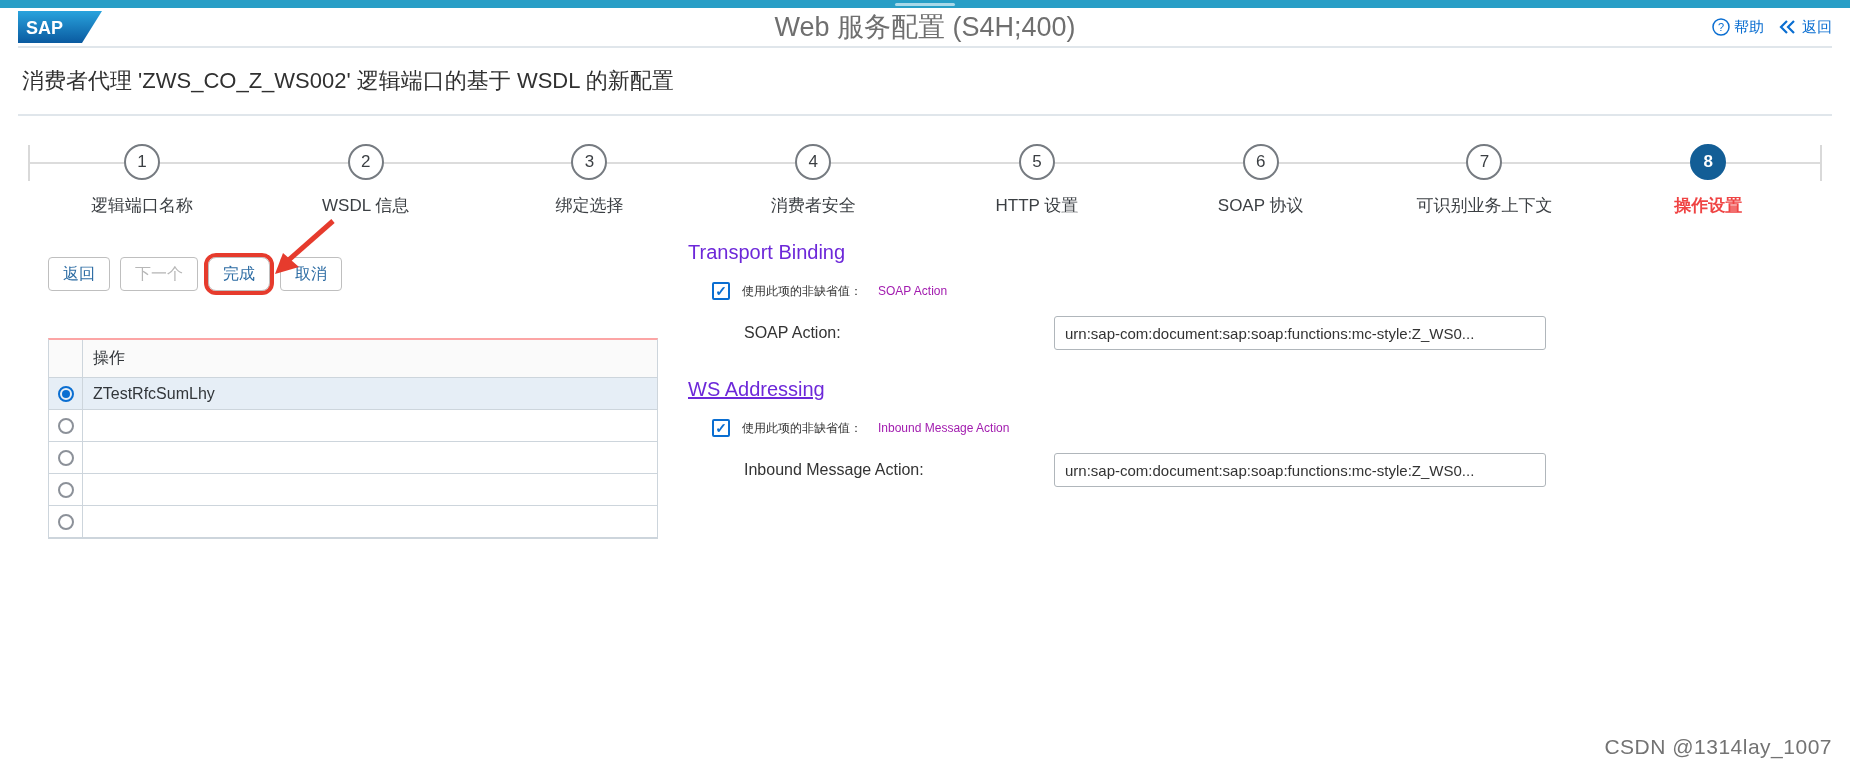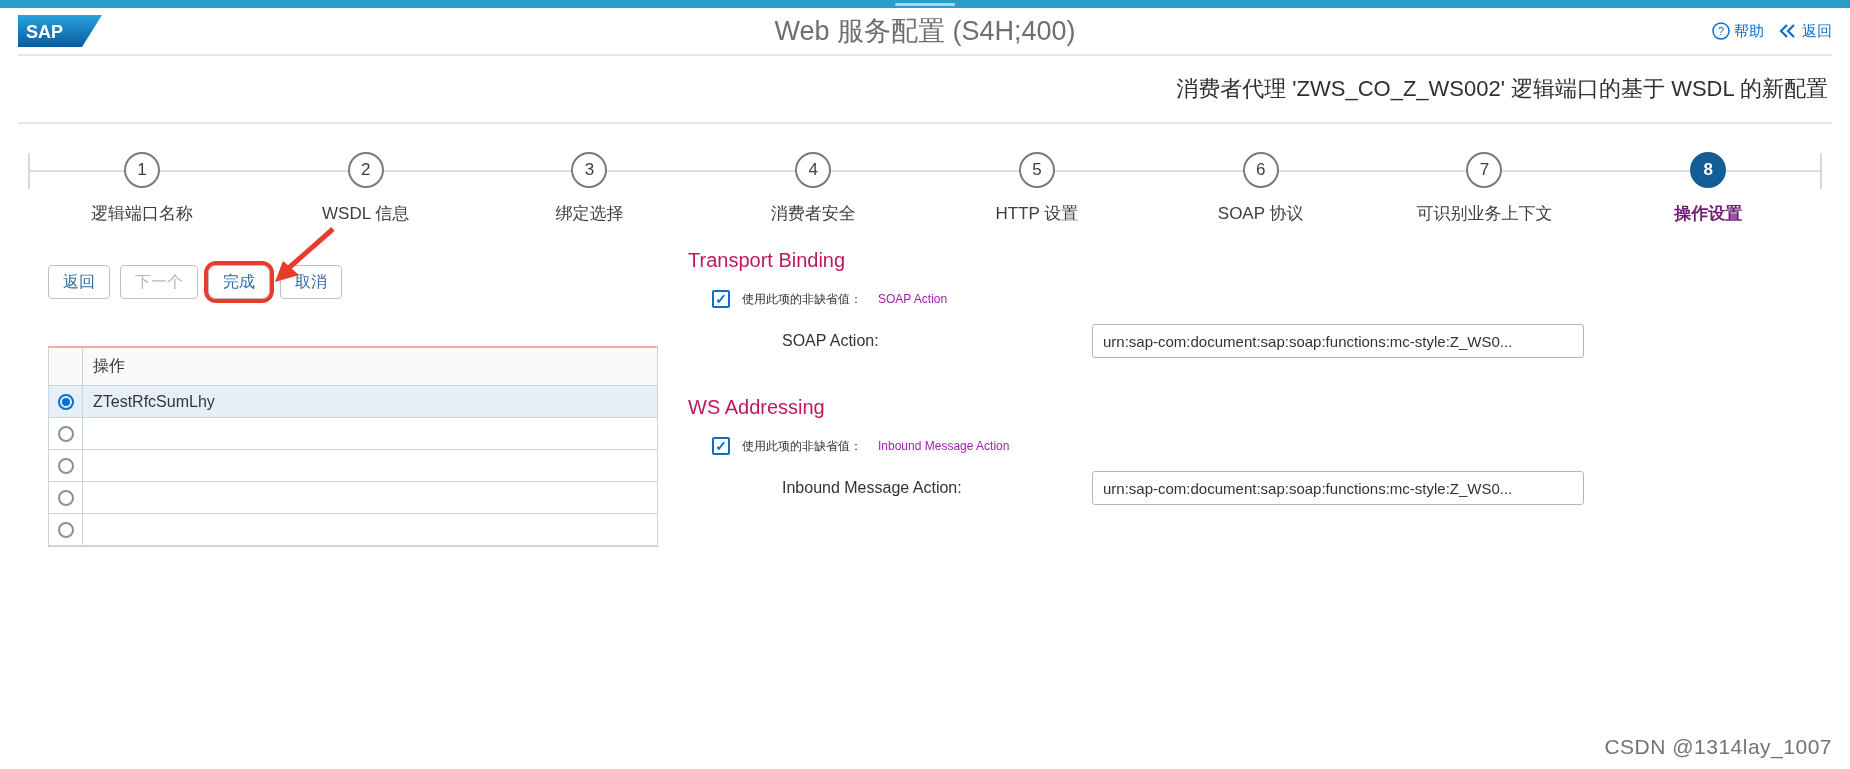--- a/index.html
+++ b/index.html
@@ -12,38 +12,38 @@
     --sap-header-bar: #289ec6;
     --red-highlight: #e63b2d;
   }
   * { box-sizing: border-box; }
   html, body { margin:0; padding:0; width:1850px; height:769px; font-family: Arial, "Microsoft YaHei", sans-serif; color: var(--sap-text); font-size:15px; overflow:hidden; }
 
   
   .drag-bar { height:8px; background: var(--sap-header-bar); display:flex; justify-content:center; align-items:center;}
   .drag-bar::before { content:""; width:60px; height:3px; background: rgba(255,255,255,.6); border-radius:2px; box-shadow: 0 0 0 rgba(0,0,0,0);}
   .shell { padding: 0 18px; }
-  .shell-header { display:flex; align-items:center; height:48px; position:relative; border-bottom: 2px solid #e0e6eb; }
+  .shell-header { display:flex; align-items:center; height:40px; position:relative; border-bottom: 2px solid #e0e6eb; }
   .sap-logo { font-weight:bold; display:flex; align-items:center; }
   .title { position:absolute; left:0; right:0; text-align:center; color:#6f6f6f; font-size:27px; }
   .right-actions { margin-left:auto; display:flex; align-items:center; gap:14px; color: var(--sap-blue); }
   .action { display:flex; align-items:center; gap:4px; cursor:pointer; }
 
-  .page-title { font-size:22px; color:#303030; padding: 18px 4px 18px 4px; border-bottom: 2px solid #e0e6eb; text-align: right; }
+  .page-title { font-size:22px; color:#303030; padding: 18px 4px 18px 4px; border-bottom: 2px solid #e0e6eb; }
 
   
   .wizard { display:flex; align-items:flex-start; padding: 28px 10px 10px 10px; }
   .wizard .cap { width:2px; height:36px; background:#d9d9d9; margin-top:0; align-self:center; transform: translateY(-18px);}
   .wizard .seg { flex:1; display:flex; flex-direction:column; align-items:center; position:relative; }
   .wizard .seg .line { position:absolute; top:18px; left:0; right:0; height:2px; background:#dcdcdc; z-index:0;}
   .wizard .seg:first-of-type .line { left:-10px;}
   .circle { width:36px; height:36px; border-radius:50%; border:2px solid #767b81; background:#fff; color:#3b3f43; display:flex; align-items:center; justify-content:center; font-size:17px; z-index:1; }
   .seg.active .circle { background: #135e96; border-color:#135e96; color:#fff; font-weight:bold;}
   .seg-label { margin-top:14px; font-size:17px; color:#3b3f43;}
-  .seg.active .seg-label { color:#701a75; font-weight:bold;font-family:Liberation Mono, monospace;}
+  .seg.active .seg-label { color:#ef4444; font-weight:bold;font-family:Liberation Mono, monospace;}
 
   .content { padding: 0 30px; display:flex; gap:30px; }
   .col-left { width:610px; }
   .col-right { flex:1; padding-top:14px; }
 
   
   .btn-row { display:flex; gap:10px; padding: 30px 0 20px 0; position:relative; }
   .btn { height:34px; padding: 0 14px; border:1px solid #bfbfbf; border-radius:4px; background:#fff; color:#2e6da4; font-size:16px; display:flex; align-items:center; cursor:pointer;}
   .btn.disabled { color:#b7b7b7; }
   .btn.highlight { outline: 4px solid var(--red-highlight); outline-offset: 0; border-radius:8px; }
@@ -58,29 +58,29 @@
   .th-op { flex:1; padding:8px 10px; font-size:16px;}
   .tbl-row { display:flex; border-bottom:1px solid var(--sap-border); height:32px; align-items:center;}
   .td-radio { width:34px; display:flex; align-items:center; justify-content:center; border-right:1px solid var(--sap-border); height:100%;}
   .td-op { flex:1; padding:0 10px; font-size:16px;}
   .radio { width:16px; height:16px; border-radius:50%; border:2px solid #8c9199; display:flex; align-items:center; justify-content:center; }
   .radio.checked { border-color: var(--sap-blue);}
   .radio.checked::after { content:""; width:8px; height:8px; border-radius:50%; background: var(--sap-blue);}
   .row-sel { background:#e6eef6;}
 
   
-  .sect { font-size:20px; margin: 0 0 18px 0; color:#be185d;}
+  .sect { font-size:20px; margin: 0 0 18px 0; color:#6d28d9;}
   .group { margin-bottom:22px; padding-left:24px;}
   .chk-line { display:flex; align-items:center; gap:12px; font-size:12px; margin-bottom:16px;}
   .checkbox { width:18px; height:18px; border:2px solid var(--sap-blue); border-radius:2px; display:flex; align-items:center; justify-content:center;}
   .checkbox.checked::after { content:"✓"; color: var(--sap-blue); font-size:14px; line-height:1; font-weight:bold;}
   .chk-label { color:#333;}
   .chk-sub { color:#a21caf; margin-left:4px;}
   .field-row { display:flex; align-items:center; gap:10px; padding-left:32px;}
-  .field-label { width:300px; font-size:16px; color:#333; text-align:left;margin-left:38px;}
+  .field-label { width:300px; font-size:16px; color:#333; text-align:left;}
   .text-input { flex:0 0 492px; height:34px; border:1px solid #b0b6bb; border-radius:3px; padding:0 10px; font-size:15px; color:#333; background:#fff; overflow:hidden; white-space:nowrap; text-overflow:ellipsis; display:flex; align-items:center;}
 
   .watermark { position:absolute; right:18px; bottom:10px; color:#737373; font-size:21px; letter-spacing:.5px;}
 </style>
 </head>
 <body>
 
 <div class="drag-bar"></div>
 <div class="shell">
 
@@ -223,21 +223,21 @@
           <div class="checkbox checked"></div>
           <span class="chk-label">使用此项的非缺省值：</span>
           <span class="chk-sub">SOAP Action</span>
         </div>
         <div class="field-row">
           <div class="field-label">SOAP Action:</div>
           <div class="text-input">urn:sap-com:document:sap:soap:functions:mc-style:Z_WS0...</div>
         </div>
       </div>
 
-      <div class="sect" style="margin-top:38px;">WS Addressing</div>
+      <div class="sect" style="margin-top:28px;text-decoration:underline;">WS Addressing</div>
       <div class="group">
         <div class="chk-line">
           <div class="checkbox checked"></div>
           <span class="chk-label">使用此项的非缺省值：</span>
           <span class="chk-sub">Inbound Message Action</span>
         </div>
         <div class="field-row">
           <div class="field-label">Inbound Message Action:</div>
           <div class="text-input">urn:sap-com:document:sap:soap:functions:mc-style:Z_WS0...</div>
         </div>

